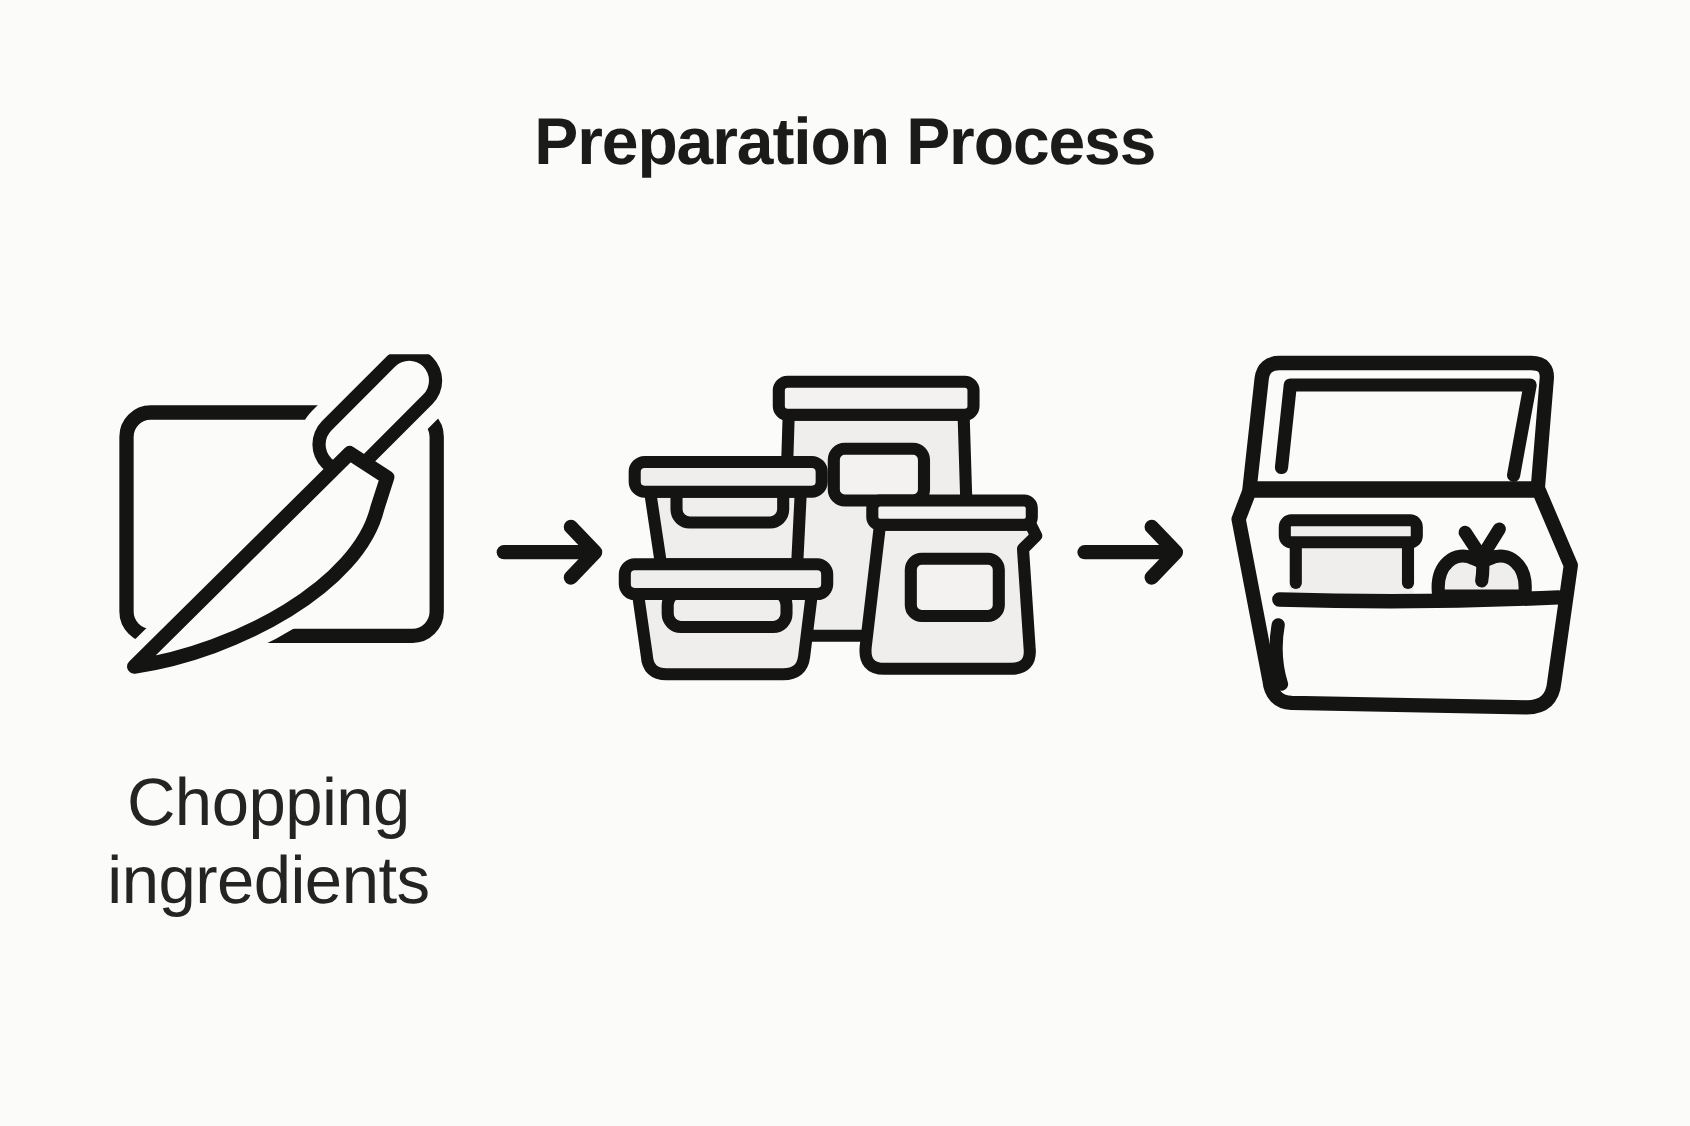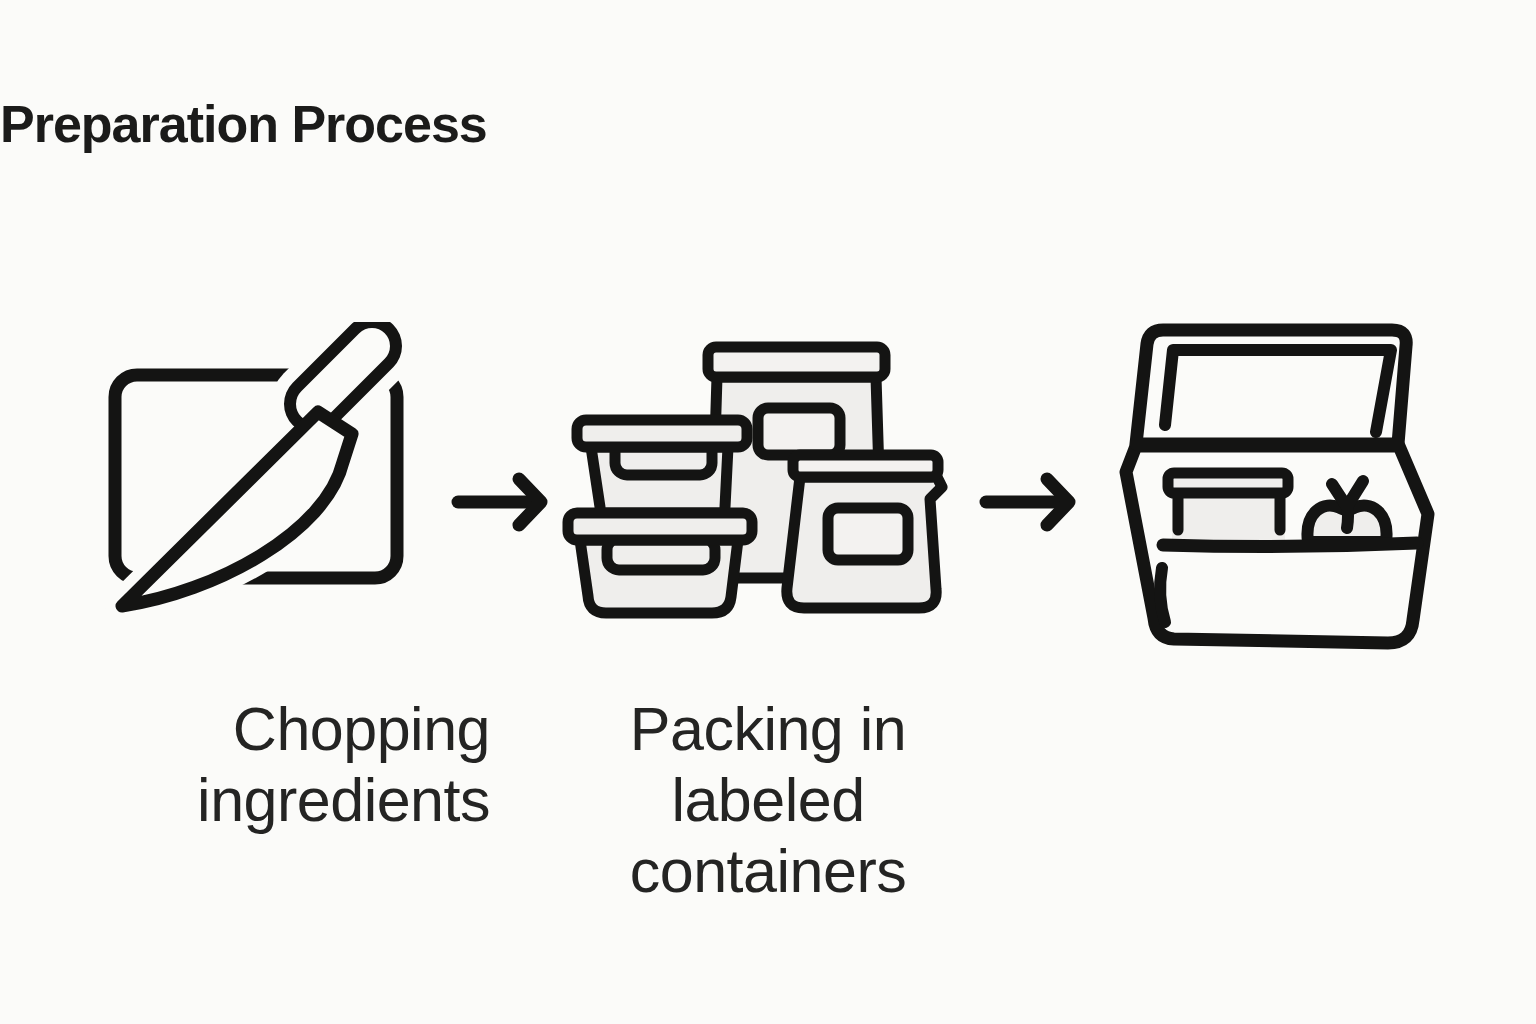--- a/index.html
+++ b/index.html
@@ -6,39 +6,40 @@
   body{
     width:1536px;height:1024px;
     background:#fbfbf9;
     font-family:"Liberation Sans", sans-serif;
     position:relative;overflow:hidden;
     color:#202020;
   }
   .canvas{position:absolute;inset:0;}
   .title{
     position:absolute;top:96px;left:0;width:1536px;
-    font-size:52px;font-weight:700;letter-spacing:-1px;
+    text-align:center;
+    font-size:60px;font-weight:700;letter-spacing:-1px;
     color:#1b1b1a;
     line-height:1.1;
   }
   .icon{position:absolute;}
   .icon-board{left:96px;top:322px;}
   .icon-containers{left:560px;top:335px;}
   .icon-cooler{left:1110px;top:318px;}
   .arrow{position:absolute;top:470px;}
   .arrow-1{left:450px;}
   .arrow-2{left:978px;}
   .step-label{
     position:absolute;top:694px;
     text-align:center;
     white-space:pre-line;
     font-size:61px;font-weight:500;letter-spacing:-0.5px;
     line-height:71px;color:#242423;
   }
-  .label-1{left:50px;width:440px;text-align:right;}
+  .label-1{left:24px;width:440px;}
   .label-2{left:568px;width:400px;}
   .label-3{left:1080px;width:400px;}
   svg{display:block;}
 </style>
 </head>
 <body>
 
 <div class="canvas">
 
   <div class="title">Preparation Process</div>
@@ -114,17 +115,14 @@
     <path d="M 52 250 Q 47 278 55 304" fill="none" stroke="#141413" stroke-width="12" stroke-linecap="round"></path>
 
     <g>
       <path d="M 26 126 L 37 26 Q 39 12 53 12 L 282 12 Q 298 12 296 28 L 288 126 Z" fill="#fbfbf9" stroke="#141413" stroke-width="13" stroke-linejoin="round"></path>
       <path d="M 55 107 L 63 32 L 281 32 L 266 114" fill="none" stroke="#141413" stroke-width="12" stroke-linecap="round" stroke-linejoin="round"></path>
     </g>
   </svg>
 
   <div class="step-label label-1">Chopping
 ingredients</div>
-  <div class="step-label label-2">Packing in
-labeled
-containers</div>
 
 </div>
 
 </body></html>

